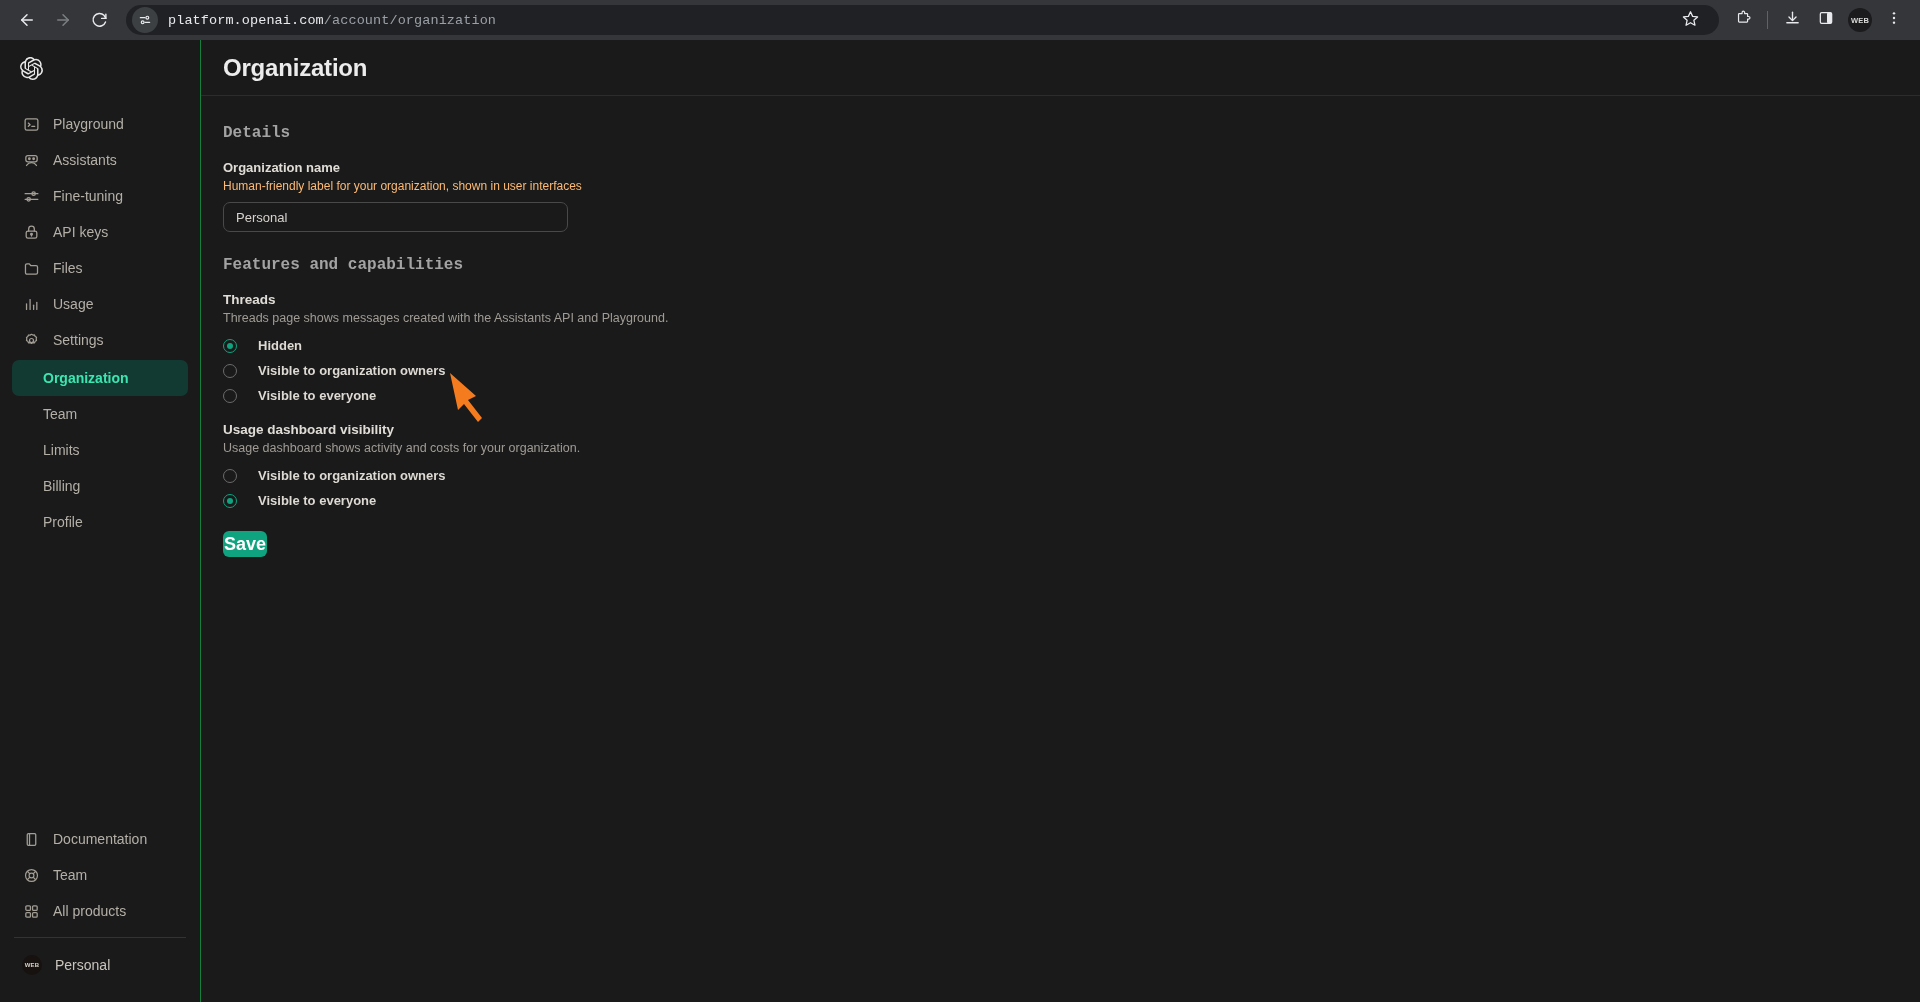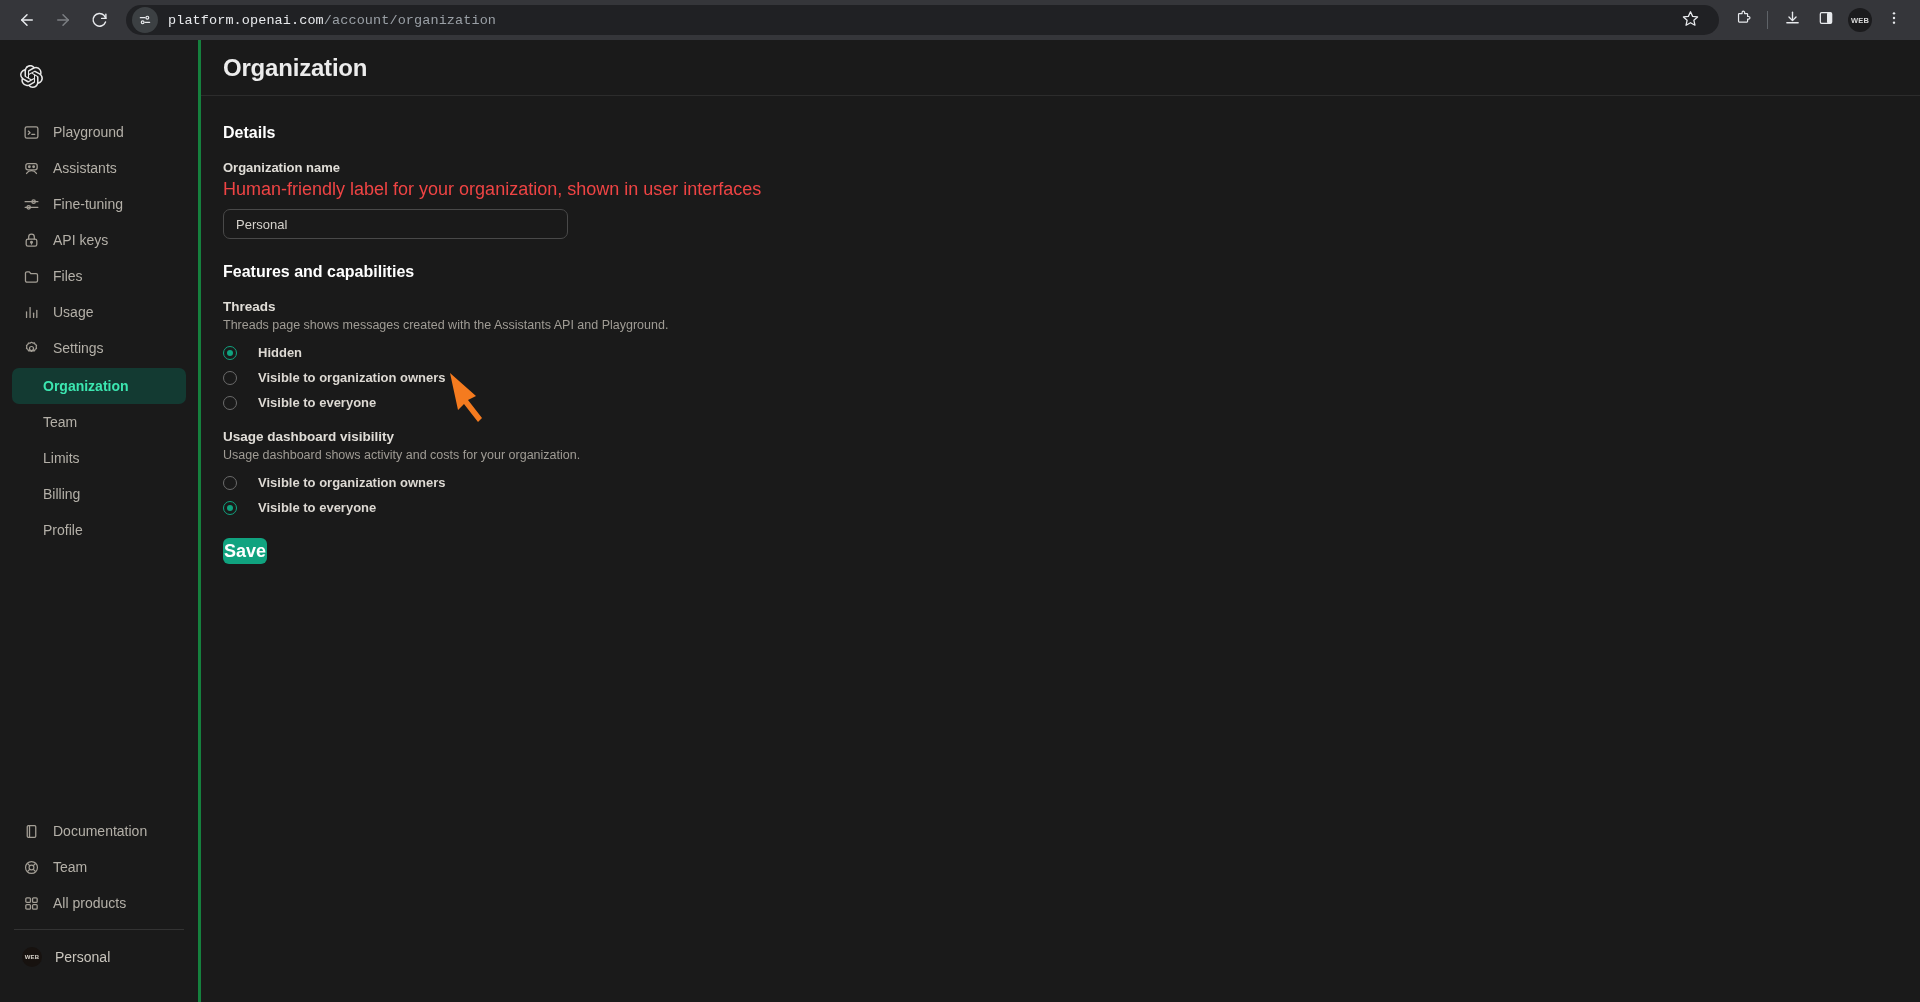--- a/index.html
+++ b/index.html
@@ -82,24 +82,24 @@
     display: flex;
     height: 962px;
     background: #1a1a1a;
   }
 
   
   .sidebar {
     width: 201px;
     flex: none;
     background: #1a1a1a;
-    border-right: 3px solid #15803d;
+    border-right: 1px solid #15803d;
     display: flex;
     flex-direction: column;
-    padding: 12px 12px;
+    padding: 4px 12px;
   }
   .brand {
     height: 52px;
     display: flex; align-items: center;
     padding-left: 8px;
   }
   .nav-list { margin-top: 10px; display: flex; flex-direction: column; }
   .nav-item {
     display: flex; align-items: center;
     height: 36px;
@@ -151,26 +151,27 @@
     border-bottom: 1px solid #2c2c2c;
     display: flex; align-items: center;
     padding-left: 22px;
   }
   .main-header h1 {
     font-size: 24px; font-weight: bold; color: #ececec; letter-spacing: -0.2px;
   }
   .content { padding: 28px 22px 0 22px; overflow: hidden; }
 
   .sec-title {
-    font-size: 16px; font-weight: bold; color: #ffffff;
+    font-size: 16px; font-weight: bold; color: #a3a3a3;
     margin-bottom: 18px;
+    font-family: Liberation Mono, monospace;
   }
   .field { margin-bottom: 17px; }
   .field-label { font-size: 13px; font-weight: bold; color: #e0ddd7; margin-bottom: 4px; }
-  .field-desc { font-size: 18px; color: #ef4444; margin-bottom: 9px; }
+  .field-desc { font-size: 12px; color: #fdba74; margin-bottom: 9px; }
   .text-input {
     width: 345px; height: 30px;
     background: transparent;
     border: 1px solid #494949;
     border-radius: 7px;
     color: #d6d3cd;
     font-size: 13px;
     font-family: "Liberation Sans", sans-serif;
     padding: 0 12px;
     display: flex; align-items: center;

